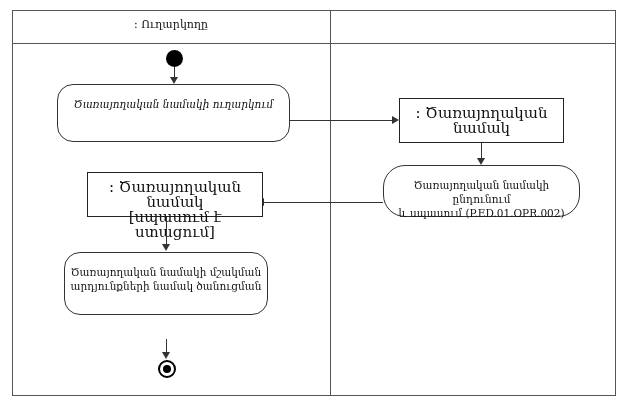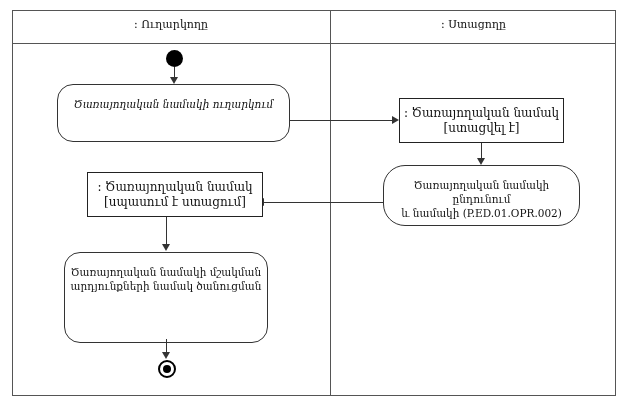--- a/index.html
+++ b/index.html
@@ -66,21 +66,21 @@
     line-height: 14px;
     color: #111111;
     text-align: center;
     padding-top: 12px;
   }
   .objnode {
     position: absolute;
     box-sizing: border-box;
     border: 1px solid #222222;
     background: #ffffff;
-    font-size: 12px;
+    font-size: 15px;
     line-height: 15px;
     color: #111111;
     text-align: center;
     padding-top: 7px;
   }
   .nodeline { display: block; }
 
   
   .initial-node {
     position: absolute;
@@ -144,59 +144,57 @@
 </head>
 <body>
 
 <div id="canvas">
 
   <div class="lane-frame"></div>
   <div class="lane-header-rule"></div>
   <div class="lane-divider"></div>
 
   <div class="lane-title left">: Ուղարկողը</div>
-  <div class="lane-title right">: Ստացողը</div>
 
   <div class="initial-node" style="left:166px; top:50px;"></div>
 
   <div class="edge-v" style="left:174px; top:67px; height:12px;"></div>
   <div class="arrow arrow-down" style="left:170px; top:77px;"></div>
 
   <div class="activity" style="left:57px; top:84px; width:233px; height:58px;font-style:italic;">
     <span class="nodeline">Ծառայողական նամակի ուղարկում</span>
   </div>
 
   <div class="edge-h" style="left:290px; top:120px; width:104px;"></div>
   <div class="arrow arrow-right" style="left:392px; top:116px;"></div>
 
   <div class="objnode" style="left:399px; top:98px; width:165px; height:45px;">
     <span class="nodeline">: Ծառայողական նամակ</span>
-    <span class="nodeline">[ստացվել է]</span>
   </div>
 
   <div class="edge-v" style="left:481px; top:143px; height:17px;"></div>
   <div class="arrow arrow-down" style="left:477px; top:158px;"></div>
 
-  <div class="activity" style="left:383px; top:165px; width:197px; height:61px;border-radius:22px;">
+  <div class="activity" style="left:383px; top:165px; width:197px; height:52px;border-radius:22px;">
     <span class="nodeline">Ծառայողական նամակի ընդունում</span>
-    <span class="nodeline">և նամակի (P.ED.01.OPR.002)</span>
+    <span class="nodeline">և սպասում (P.ED.01.OPR.002)</span>
   </div>
 
   <div class="edge-h" style="left:264px; top:202px; width:119px;"></div>
   <div class="arrow arrow-left" style="left:257px; top:198px;"></div>
 
   <div class="objnode" style="left:87px; top:172px; width:176px; height:45px;">
     <span class="nodeline">: Ծառայողական նամակ</span>
     <span class="nodeline">[սպասում է ստացում]</span>
   </div>
 
   <div class="edge-v" style="left:166px; top:217px; height:28px;"></div>
   <div class="arrow arrow-down" style="left:162px; top:244px;"></div>
 
-  <div class="activity" style="left:64px; top:252px; width:204px; height:91px;">
+  <div class="activity" style="left:64px; top:252px; width:204px; height:63px;">
     <span class="nodeline">Ծառայողական նամակի մշակման</span>
     <span class="nodeline">արդյունքների նամակ ծանուցման</span>
   </div>
 
   <div class="edge-v" style="left:166px; top:339px; height:15px;"></div>
   <div class="arrow arrow-down" style="left:162px; top:352px;"></div>
 
   <div class="final-node" style="left:158px; top:360px;"></div>
 
 </div>

